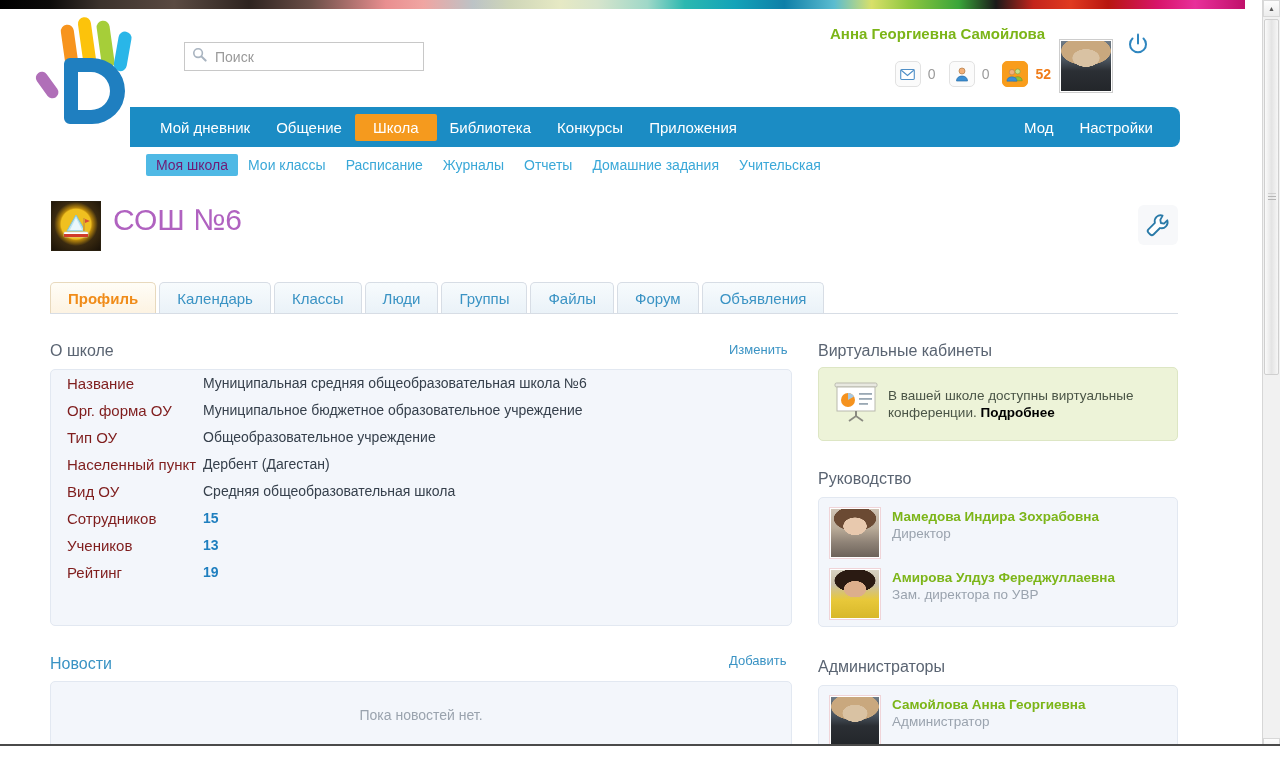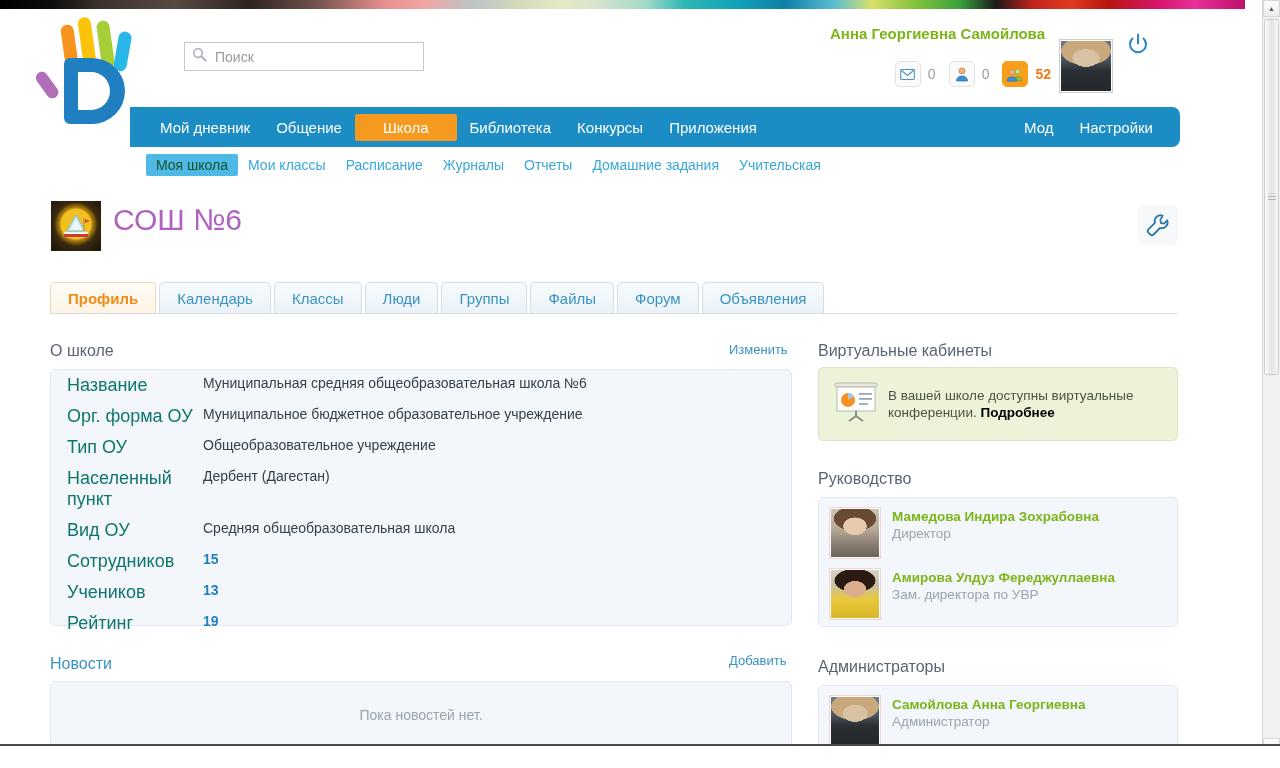--- a/index.html
+++ b/index.html
@@ -135,34 +135,34 @@
   }
   #mainnav .nav-left { display: flex; align-items: flex-end; margin-left: 17px; gap: 0; }
   #mainnav .nav-right { display: flex; align-items: center; margin-left: auto; margin-right: 14px; }
   .navitem {
     color: #ffffff; font-size: 15px;
     padding: 5px 13px; white-space: nowrap;
     text-decoration: none;
   }
   .navitem.active {
     background: #f59a1e; color: #ffffff;
-    border-radius: 2px; padding: 5px 28px;
+    border-radius: 2px; padding: 5px 18px;
   }
 
   
   #subnav {
     position: absolute; left: 146px; top: 145px;
     display: flex; align-items: center; gap: 0;
   }
   .subitem {
     font-size: 14px; color: #3aa8d8;
     padding: 3px 10px; white-space: nowrap;
   }
   .subitem.active {
-    background: #4fb9e5; color: #14532d; border-radius: 2px;
+    background: #4fb9e5; color: #701a75; border-radius: 2px;
   }
 
   
   #school-icon {
     position: absolute; left: 51px; top: 192px;
     width: 50px; height: 50px;
     background: radial-gradient(circle at 50% 46%, #f0c020 0 42%, #b8860b 46%, #3a2a10 62%, #1a1208 100%);
     border: 1px solid #2a2010;
   }
   #school-emblem {
@@ -216,21 +216,21 @@
     border: 1px solid #e2e8f1;
     border-radius: 5px;
   }
 
   
   #about-panel { left: 50px; top: 360px; width: 742px; height: 257px; }
   #about-table { width: 100%; border-collapse: collapse; }
   #about-table td { padding: 5px 0; vertical-align: top; }
   #about-table td.k {
     width: 152px; padding-left: 16px;
-    font-size: 18px; color: #0f766e;
+    font-size: 15px; color: #7f1d1d;
   }
   #about-table td.v { font-size: 14px; color: #36404c; }
   #about-table td.v.num { color: #1f7fbf; font-weight: bold; }
 
   
   #news-panel {
     left: 50px; top: 672px; width: 742px; height: 68px;
     display: flex; align-items: center; justify-content: center;
   }
   #news-empty { font-size: 14px; color: #9aa3ae; }

